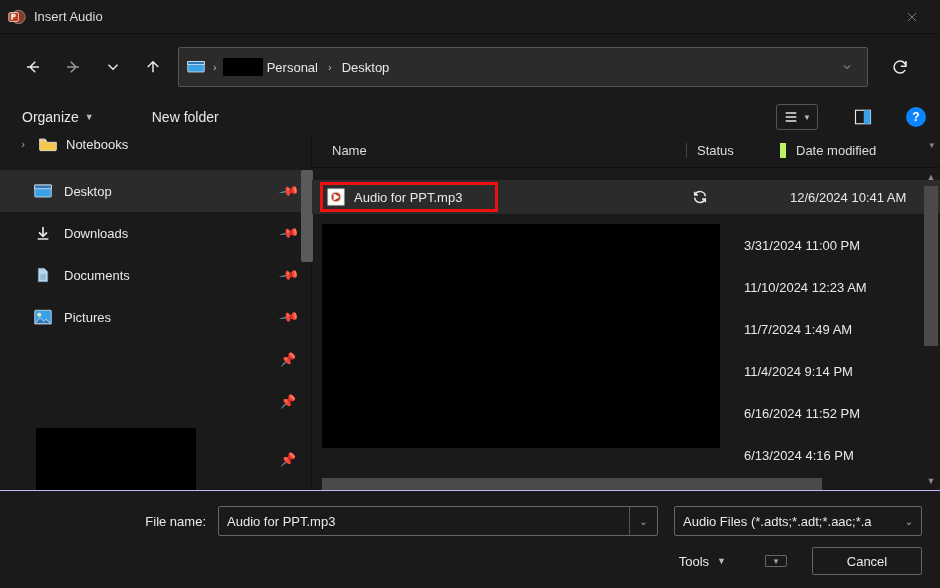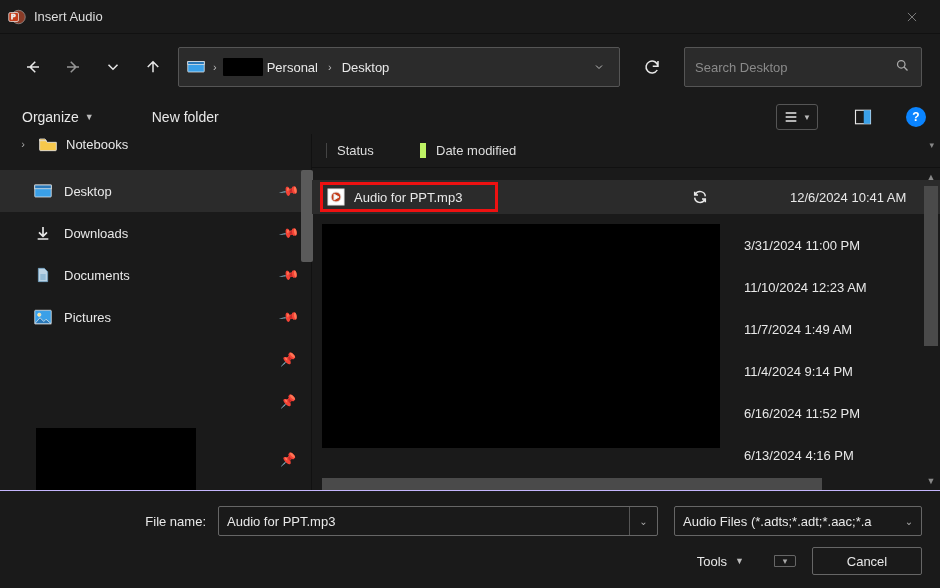--- a/index.html
+++ b/index.html
@@ -90,21 +90,21 @@
   
   .footer { height:98px; border-top:1px solid #c4b5fd; padding:6px 18px 0 18px; display:flex; flex-direction:column; }
   .fn-row { display:flex; align-items:center; height:36px; margin-top:6px;}
   .fn-label { width:200px; text-align:right; padding-right:12px; color:#e8e8e8;}
   .fn-input { flex:1; height:30px; border:1px solid #666; background:#1a1a1a; border-radius:2px; display:flex; align-items:center;}
   .fn-input span { padding-left:8px; flex:1;}
   .fn-input .dd { width:28px; text-align:center; color:#aaa; border-left:1px solid #555; height:100%; display:flex;align-items:center;justify-content:center; font-size:10px;}
   .filetype { width:248px; height:30px; margin-left:16px; border:1px solid #666; border-radius:2px; display:flex; align-items:center; padding-left:8px;}
   .filetype span { flex:1; white-space:nowrap; overflow:hidden;}
   .filetype .dd { width:24px; text-align:center; color:#aaa; font-size:10px;}
-  .btn-row { display:flex; align-items:center; justify-content:flex-end; height:44px; gap:16px;}
+  .btn-row { display:flex; align-items:center; justify-content:flex-end; height:44px; gap:25px;}
   .tools { display:flex; align-items:center; gap:8px; margin-right:14px;}
   .btn { height:28px; border:1px solid #666; border-radius:2px; display:flex; align-items:center; justify-content:center; padding:0 22px; background:#1a1a1a;}
   .btn-split { display:flex; }
   .btn-split .main-b { border-radius:2px 0 0 2px; border-right:none; padding:0 26px;}
   .btn-split .dd-b { width:22px; border:1px solid #666; border-radius:0 2px 2px 0; display:flex;align-items:center;justify-content:center; font-size:9px; color:#aaa;}
 
   svg { stroke: currentColor; }
 </style>
 </head>
 <body>
@@ -167,27 +167,20 @@
         </svg>
       </div>
   </div>
 
   <div class="refresh">
     <svg viewBox="0 0 24 24" fill="none" stroke-width="2">
         <path d="M20 11A8 8 0 1 0 19 16M20 4v7h-7"></path>
       </svg>
   </div>
 
-  <div class="searchbox">
-    <input placeholder="Search Desktop" style="">
-    <span class="sicon"><svg viewBox="0 0 24 24" width="15" height="15" fill="none" stroke-width="2">
-          <circle cx="10" cy="10" r="6"></circle>
-          <path d="M20 20l-5.5-5.5"></path>
-        </svg></span>
-  </div>
 </div>
 
 <div class="toolbar">
   <div class="tb-btn">
       <span>Organize</span>
       <span class="caret">▼</span>
     </div>
   <div class="tb-btn" style="margin-left:22px;">New folder</div>
   <div class="tb-spacer"></div>
   <div class="view-combo">
@@ -272,20 +265,21 @@
         <div class="qa-thumb"></div>
         <span style="flex:1"></span>
         <span class="pin">📌</span>
       </div>
     </div>
   </div>
 
   <div class="content">
     <div class="col-header">
       <div class="down-caret">▾</div>
+      <div class="col-name">Name</div>
       <div class="col-status">Status</div>
       <div class="col-date">Date modified</div>
     </div>
     <div class="file-area">
       <div class="file-row sel" style="margin-top:12px;">
         <span class="ficon2">
             <svg viewBox="0 0 20 20">
               <rect x="2" y="2" width="16" height="16" fill="#fff"></rect>
               <circle cx="10" cy="10" r="5" fill="#c43e1c"></circle>
               <path d="M8 7v6l5-3z" fill="#fff"></path>

